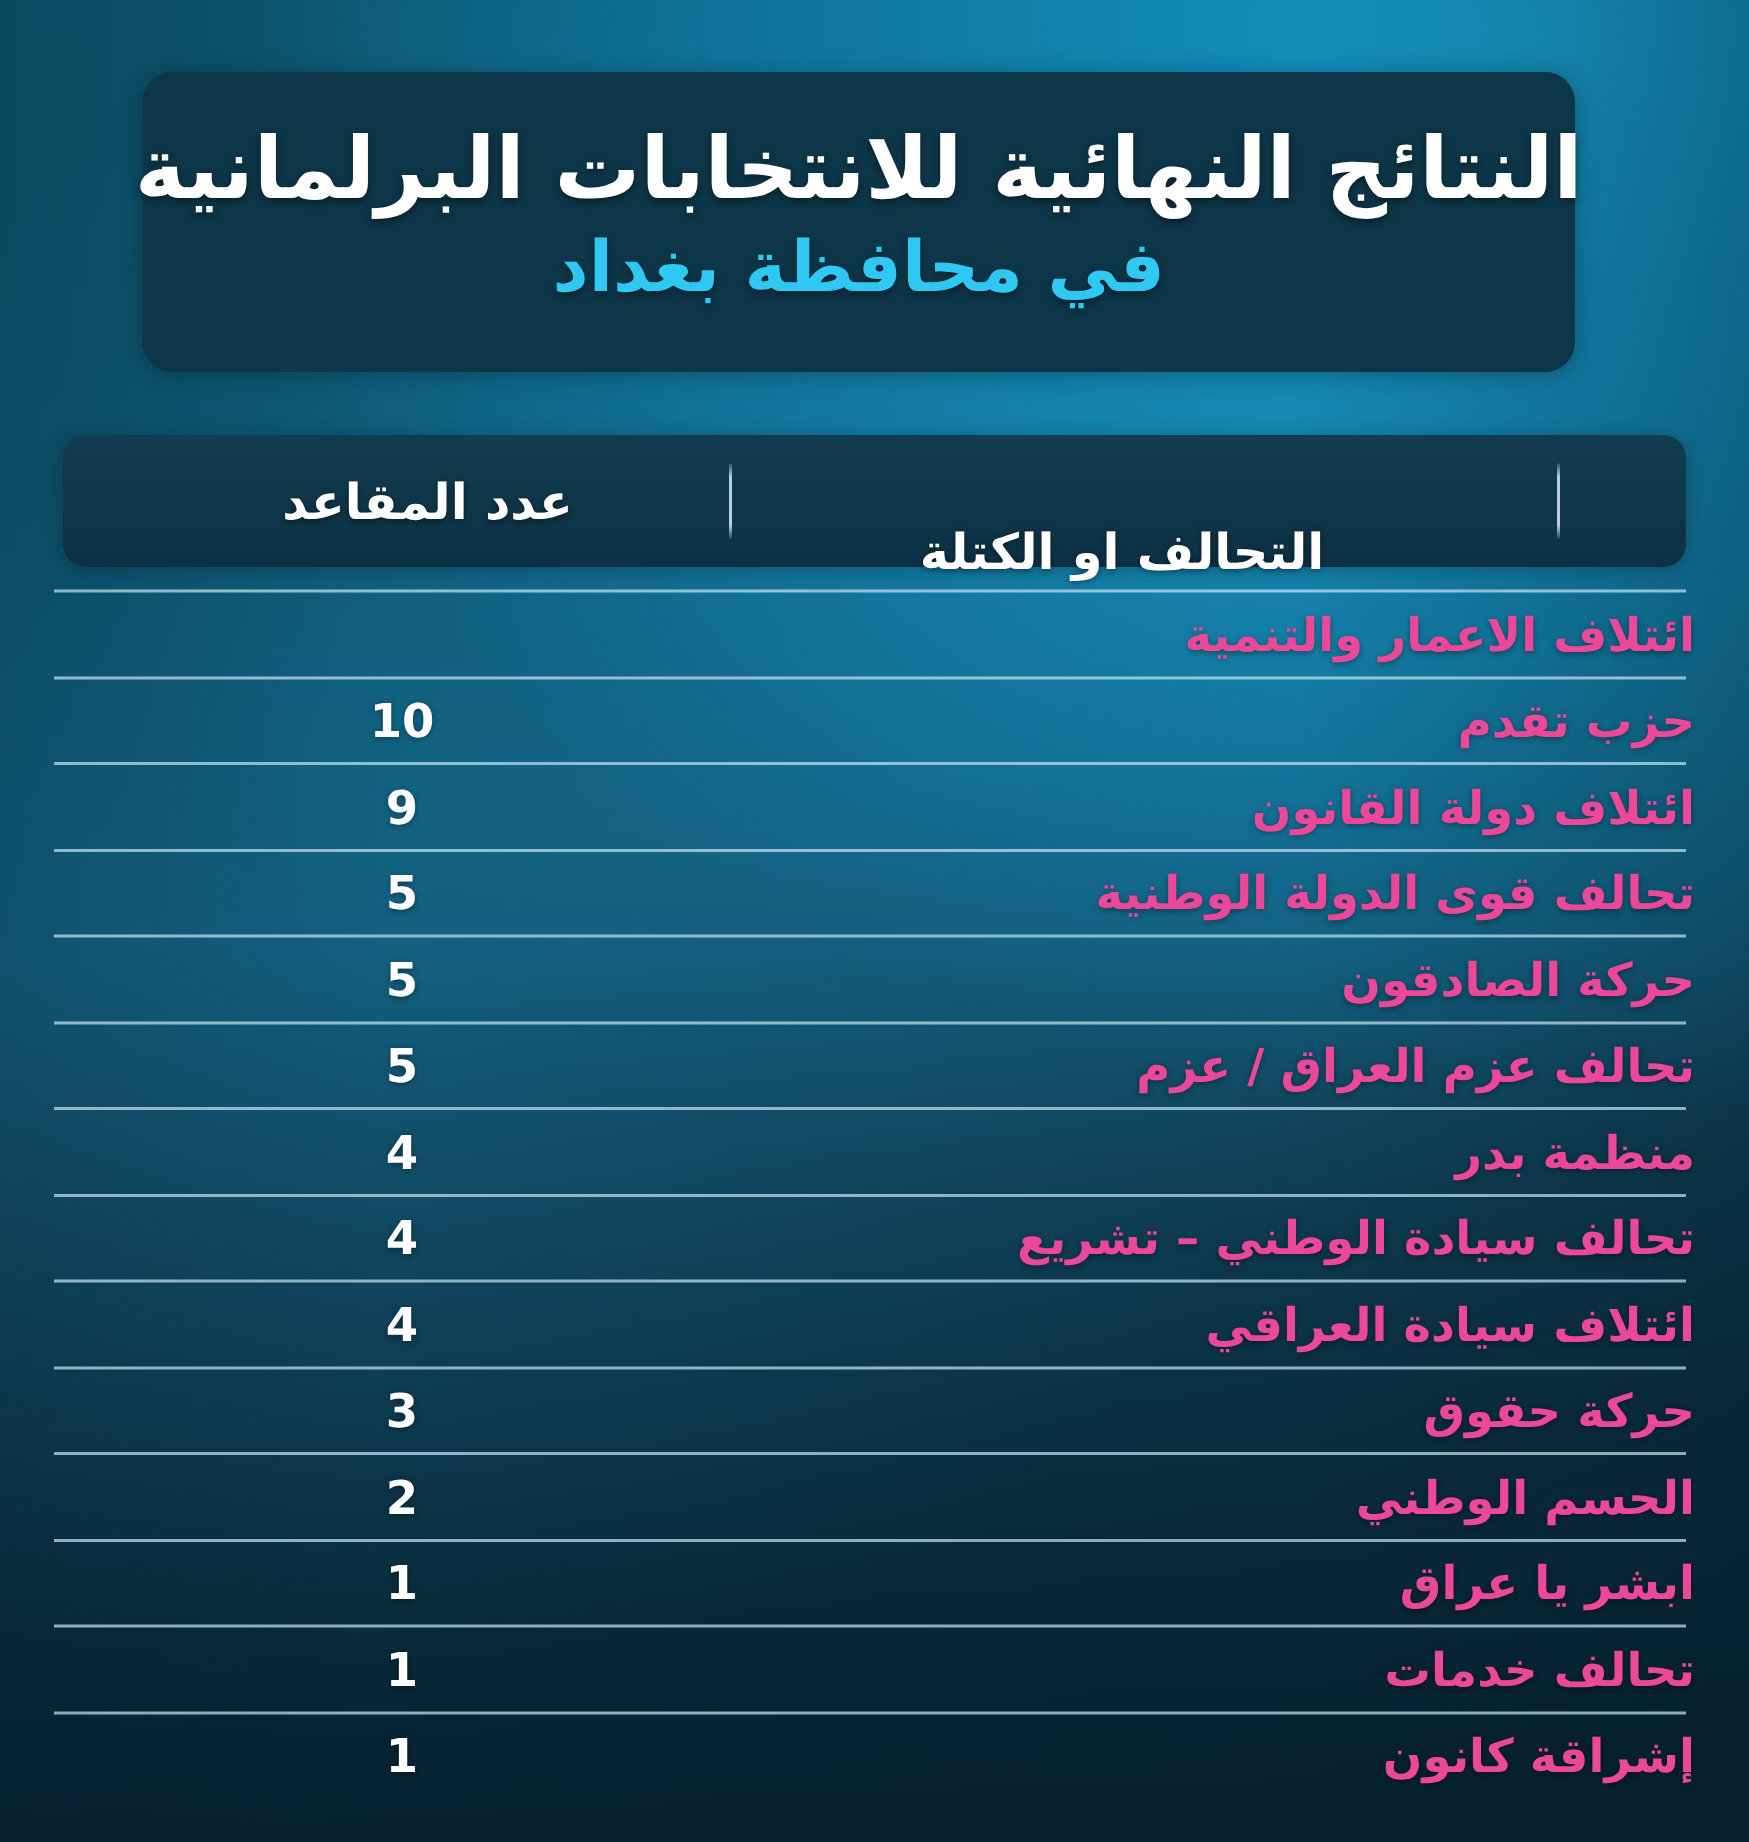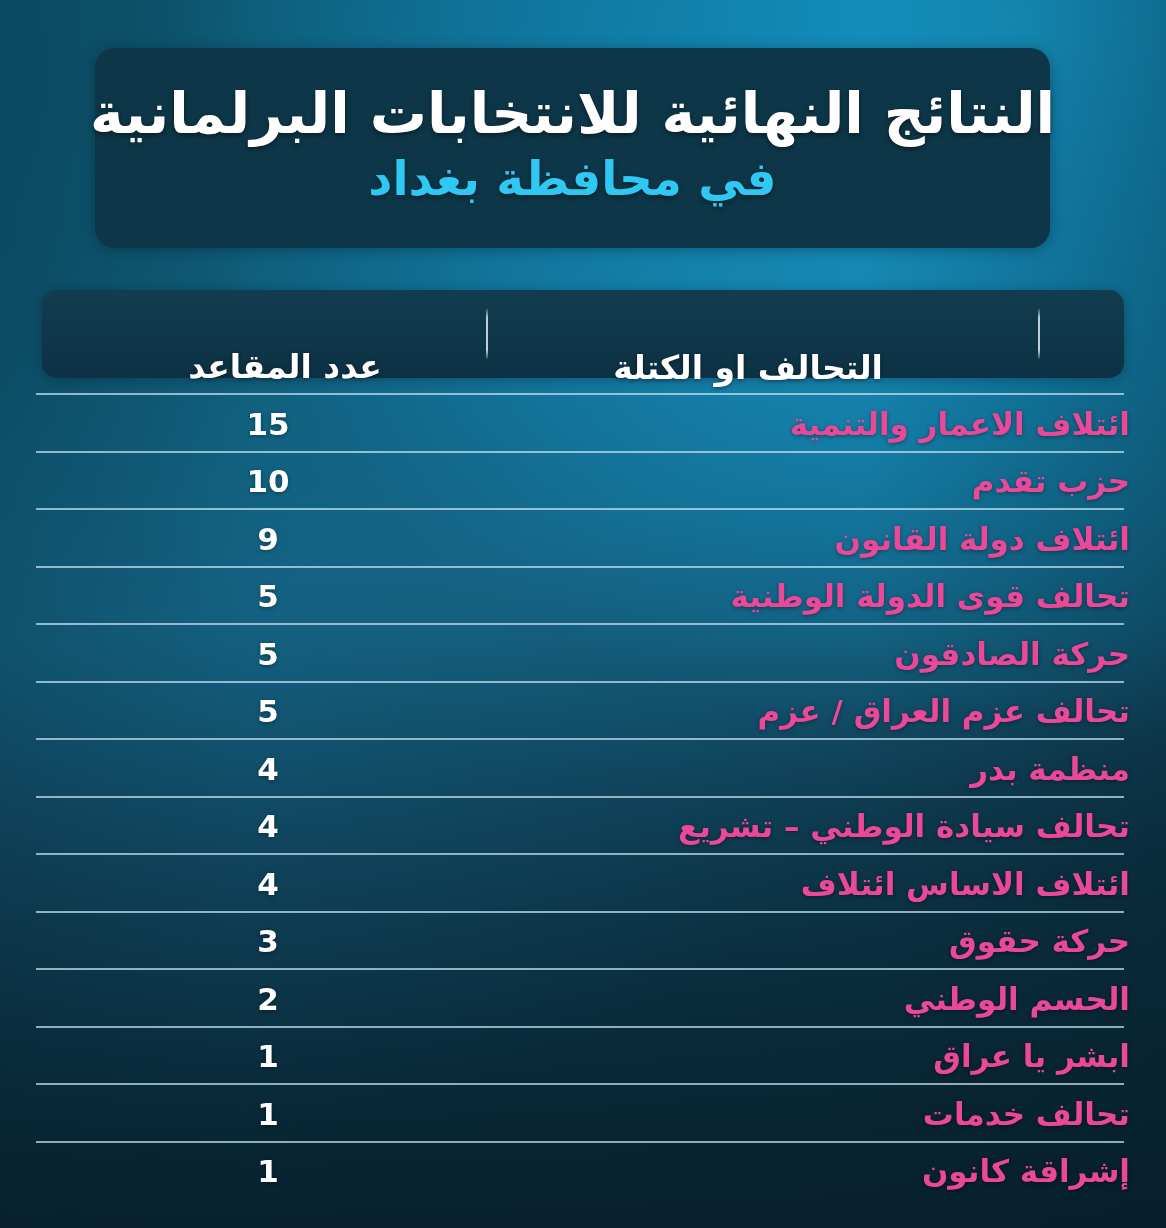--- a/index.html
+++ b/index.html
@@ -95,21 +95,21 @@
   .hdr-label {
     position:absolute;
     top:0; height:88px;
     display:flex; align-items:center;
     color:#ffffff;
     font-size:33px;
     font-weight:bold;
     white-space:nowrap;
     text-shadow:0 1px 4px rgba(0,0,0,0.45);
   }
-  #hdr-seats  { left:88px;  width:310px; justify-content:center;margin-top:32px; }
+  #hdr-seats  { left:88px;  width:310px; justify-content:center; }
   #hdr-bloc   { left:456px; width:500px; justify-content:center;margin-top:33px; }
 
   .hdr-divider {
     position:absolute;
     top:19px;
     width:2px; height:50px;
     background:linear-gradient(180deg, rgba(214,235,245,0.15) 0%, rgba(214,235,245,0.85) 18%, rgba(214,235,245,0.85) 82%, rgba(214,235,245,0.15) 100%);
   }
   #divider-left  { left:444px; }
   #divider-right { left:996px; }
@@ -169,21 +169,20 @@
 
     <div class="hdr-divider" id="divider-left"></div>
 
     <div class="hdr-label" id="hdr-bloc">التحالف او الكتلة</div>
 
     <div class="hdr-divider" id="divider-right"></div>
   </div>
 
   <div id="table-body">
       <div class="row">
-        <div class="cell-seats">15</div>
         <div class="cell-bloc">ائتلاف الاعمار والتنمية</div>
       </div>
       <div class="row">
         <div class="cell-seats">10</div>
         <div class="cell-bloc">حزب تقدم</div>
       </div>
       <div class="row">
         <div class="cell-seats">9</div>
         <div class="cell-bloc">ائتلاف دولة القانون</div>
       </div>
@@ -202,21 +201,21 @@
       <div class="row">
         <div class="cell-seats">4</div>
         <div class="cell-bloc">منظمة بدر</div>
       </div>
       <div class="row">
         <div class="cell-seats">4</div>
         <div class="cell-bloc">تحالف سيادة الوطني – تشريع</div>
       </div>
       <div class="row">
         <div class="cell-seats">4</div>
-        <div class="cell-bloc">ائتلاف الاساس ائتلاف</div>
+        <div class="cell-bloc">ائتلاف سيادة العراقي</div>
       </div>
       <div class="row">
         <div class="cell-seats">3</div>
         <div class="cell-bloc">حركة حقوق</div>
       </div>
       <div class="row">
         <div class="cell-seats">2</div>
         <div class="cell-bloc">الحسم الوطني</div>
       </div>
       <div class="row">

